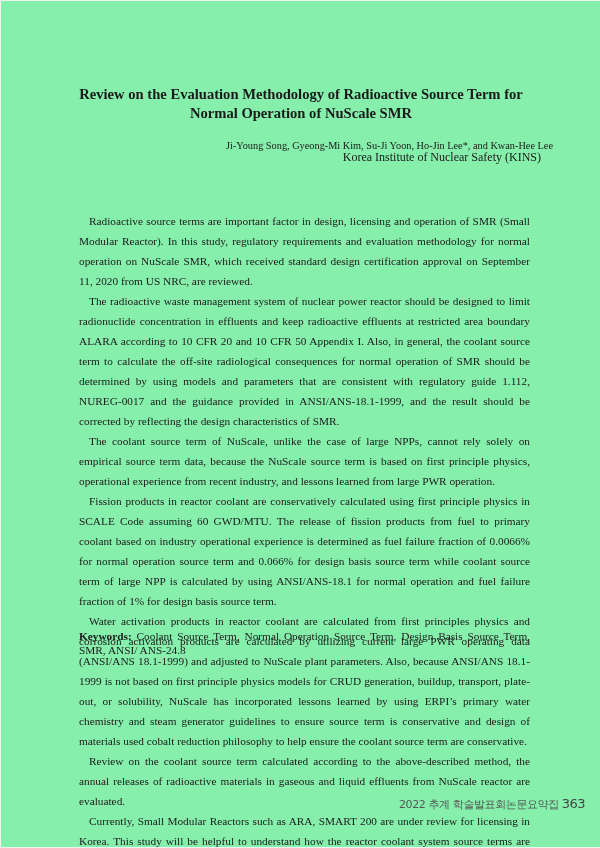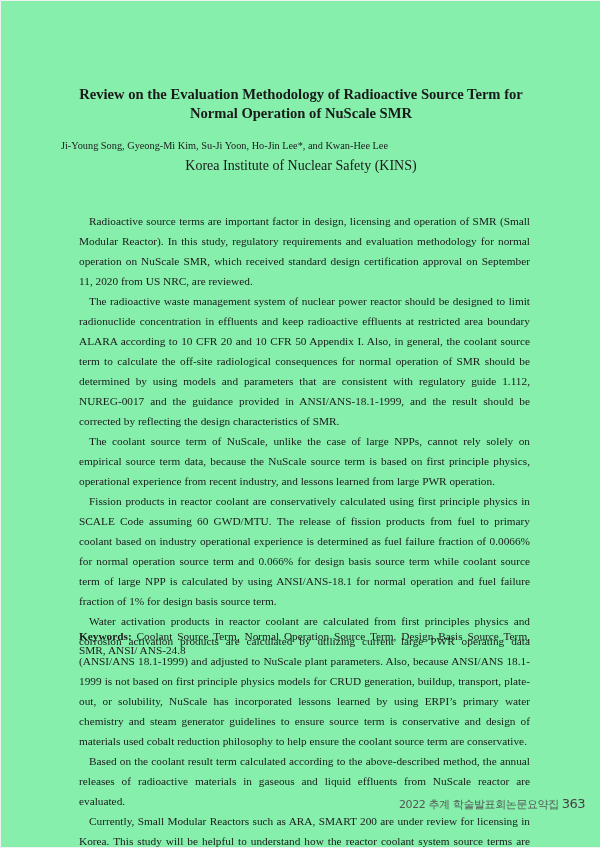--- a/index.html
+++ b/index.html
@@ -25,33 +25,33 @@
       width: 460px;
       text-align: center;
       font-weight: bold;
       font-size: 14.6px;
       line-height: 19px;
       margin: 0;
     }
     .authors {
       position: absolute;
       top: 138px;
-      left: 60px;
+      left: 72px;
       width: 480px;
-      text-align: left;
+      text-align: right;
       font-size: 10.3px;
       line-height: 13px;
     }
     .affil {
       position: absolute;
-      top: 158px;
+      top: 150px;
       left: 60px;
       width: 480px;
-      text-align: center;
-      font-size: 14px;
+      text-align: right;
+      font-size: 12px;
       line-height: 13px;
     }
     .email {
       position: absolute;
       top: 177px;
       left: 60px;
       width: 480px;
       text-align: center;
       font-size: 10.3px;
       line-height: 13px;
@@ -108,21 +108,21 @@
   <h1 class="title">Review on the Evaluation Methodology of Radioactive Source Term for Normal Operation of NuScale SMR</h1>
   <div class="authors">Ji-Young Song, Gyeong-Mi Kim, Su-Ji Yoon, Ho-Jin Lee*, and Kwan-Hee Lee</div>
   <div class="affil">Korea Institute of Nuclear Safety (KINS)</div>
 
   <div class="body">
     <p>Radioactive source terms are important factor in design, licensing and operation of SMR (Small Modular Reactor). In this study, regulatory requirements and evaluation methodology for normal operation on NuScale SMR, which received standard design certification approval on September 11, 2020 from US NRC, are reviewed.</p>
     <p>The radioactive waste management system of nuclear power reactor should be designed to limit radionuclide concentration in effluents and keep radioactive effluents at restricted area boundary ALARA according to 10 CFR 20 and 10 CFR 50 Appendix I. Also, in general, the coolant source term to calculate the off-site radiological consequences for normal operation of SMR should be determined by using models and parameters that are consistent with regulatory guide 1.112, NUREG-0017 and the guidance provided in ANSI/ANS-18.1-1999, and the result should be corrected by reflecting the design characteristics of SMR.</p>
     <p>The coolant source term of NuScale, unlike the case of large NPPs, cannot rely solely on empirical source term data, because the NuScale source term is based on first principle physics, operational experience from recent industry, and lessons learned from large PWR operation.</p>
     <p>Fission products in reactor coolant are conservatively calculated using first principle physics in SCALE Code assuming 60 GWD/MTU. The release of fission products from fuel to primary coolant based on industry operational experience is determined as fuel failure fraction of 0.0066% for normal operation source term and 0.066% for design basis source term while coolant source term of large NPP is calculated by using ANSI/ANS-18.1 for normal operation and fuel failure fraction of 1% for design basis source term.</p>
     <p>Water activation products in reactor coolant are calculated from first principles physics and corrosion activation products are calculated by utilizing current large PWR operating data (ANSI/ANS 18.1-1999) and adjusted to NuScale plant parameters. Also, because ANSI/ANS 18.1-1999 is not based on first principle physics models for CRUD generation, buildup, transport, plate-out, or solubility, NuScale has incorporated lessons learned by using ERPI’s primary water chemistry and steam generator guidelines to ensure source term is conservative and design of materials used cobalt reduction philosophy to help ensure the coolant source term are conservative.</p>
-    <p>Based on the coolant result term calculated according to the above-described method, the annual releases of radioactive materials in gaseous and liquid effluents from NuScale reactor are evaluated.</p>
+    <p>Review on the coolant source term calculated according to the above-described method, the annual releases of radioactive materials in gaseous and liquid effluents from NuScale reactor are evaluated.</p>
     <p>Currently, Small Modular Reactors such as ARA, SMART 200 are under review for licensing in Korea. This study will be helpful to understand how the reactor coolant system source terms are defined and evaluated for SMR.</p>
   </div>
 
   <p class="keywords"><span class="kw-label">Keywords:</span><span> Coolant Source Term, Normal Operation Source Term, Design Basis Source Term, SMR, ANSI/ ANS-24.8</span></p>
 
   <div class="footer">
     <span class="conf">2022 추계 학술발표회논문요약집</span><span class="pnum">363</span>
   </div>
 </div>
 

